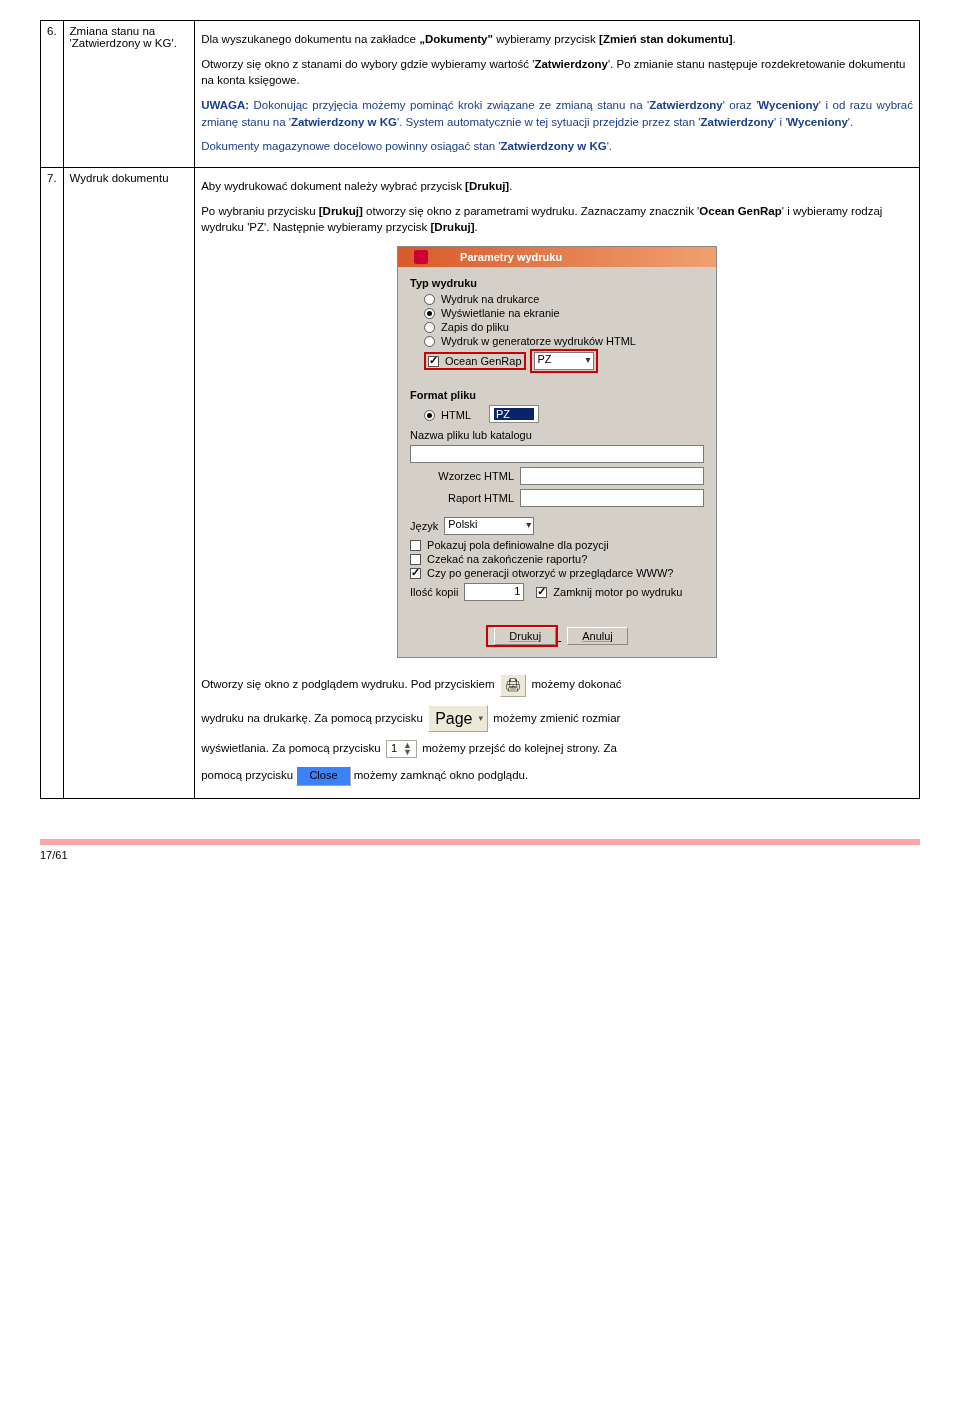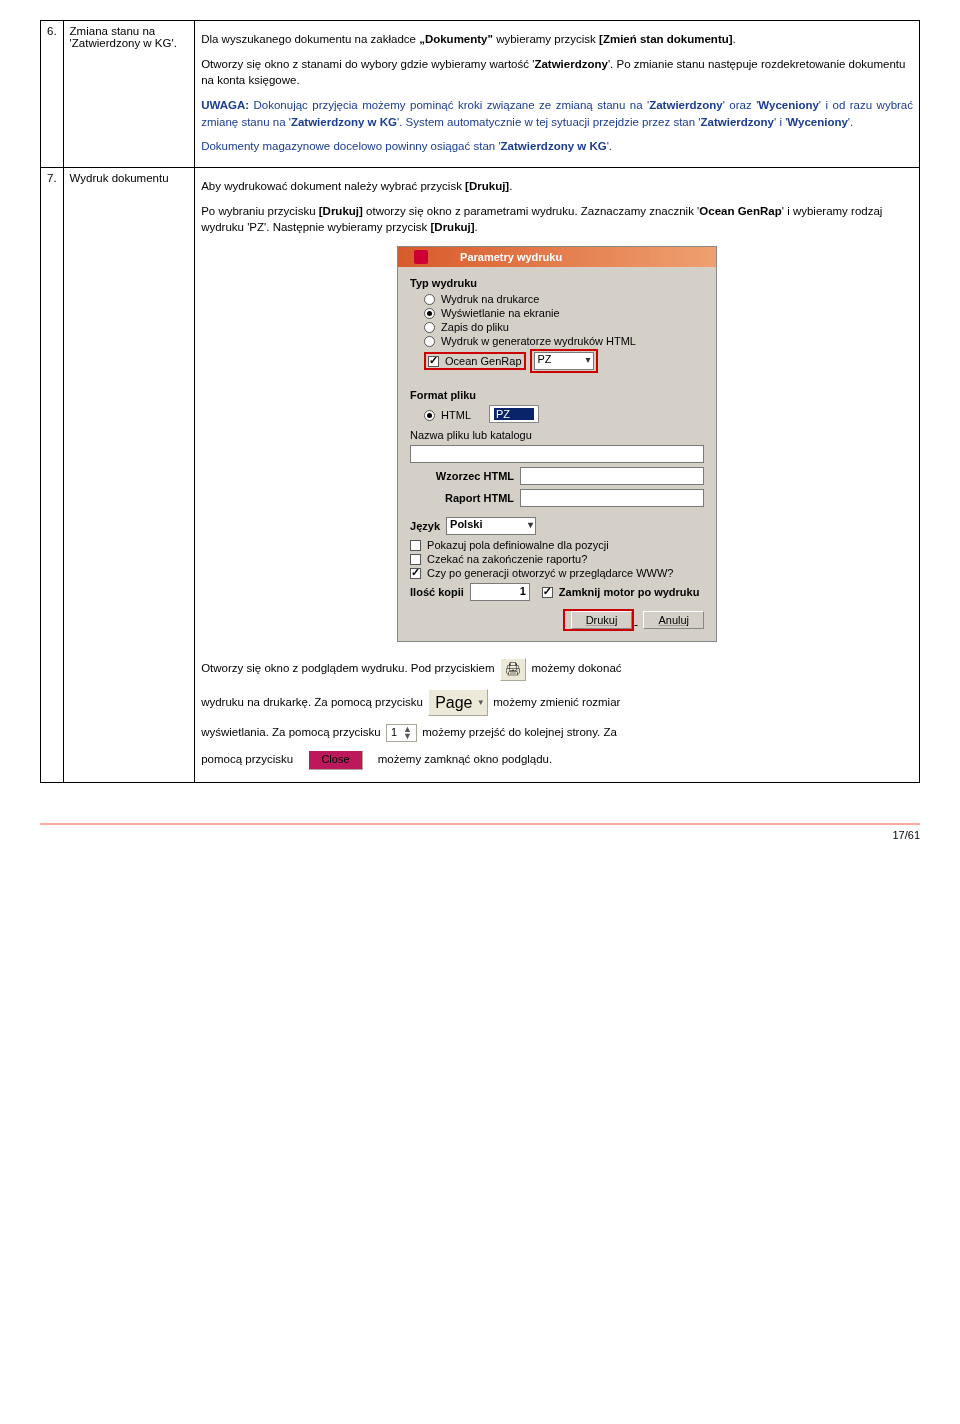--- a/index.html
+++ b/index.html
@@ -66,66 +66,66 @@
     border-radius:50%; top:2px; left:2px;
   }
   .checkbox {
     width:11px; height:11px; border:1px solid #555;
     margin-right:6px; display:inline-block; background:#fff; position:relative;
   }
   .checkbox.checked::after{
     content:'✓'; position:absolute; top:-3px; left:0px; font-size:11px; font-weight:bold;
   }
   .box-highlight { border:2px solid #c00; padding:1px 2px; display:inline-flex; align-items:center; }
-  .field-row { display:flex; align-items:center; margin:4px 0;font-weight:bold; }
+  .field-row { display:flex; align-items:center; margin:4px 0; }
   .field-label { width:110px; text-align:right; padding-right:6px; }
   .win-input {
     background:#fff; border:1px solid #7a7a7a; height:18px; padding:1px 3px;
     font-size:11px; flex:1; min-width:40px;
   }
   .win-input.short { flex:0 0 60px; }
   .win-select {
     background:#fff; border:1px solid #7a7a7a; height:18px; padding:0 16px 0 3px;
     font-size:11px; position:relative; display:inline-block;
   }
   .win-select::after{
     content:'▾'; position:absolute; right:2px; top:1px; color:#333; font-size:10px;
   }
   .btn {
     background:#d4d0c8; border:1px solid #888; border-top-color:#fff; border-left-color:#fff;
     padding:2px 14px; font-size:11px; display:inline-block; margin-left:6px;
     text-decoration:underline; text-decoration-color:#00000040;
   }
-  .dialog .buttons { text-align:right; margin-top:8px;text-decoration:underline; }
+  .dialog .buttons { text-align:center; margin-top:24px;text-decoration:underline; }
   .box-highlight-btn { border:2px solid #c00; display:inline-block; padding:0; }
   .inline-btn {
     display:inline-block; vertical-align:middle; background:#ece9d8;
     border:1px solid #aca899; border-top-color:#fff; border-left-color:#fff;
     padding:1px 4px; margin:0 2px; font-size:11px;
   }
   .inline-btn .printer::before { content:'🖨'; font-size:13px; }
   .inline-btn-select {
     display:inline-flex; align-items:center; vertical-align:middle; background:#ece9d8;
     border:1px solid #aca899; border-top-color:#fff; border-left-color:#fff;
     padding:1px 4px 1px 6px; margin:0 2px; font-size:16px;
   }
   .inline-btn-select::after{ content:'▾'; margin-left:6px; color:#555; font-size:9px;}
   .inline-num {
     display:inline-flex; align-items:center; vertical-align:middle; background:#fff;
     border:1px solid #aca899; padding:0 4px; margin:0 2px; font-size:11px; height:18px;
   }
   .inline-num .spin { margin-left:6px; font-size:9px; color:#555; line-height:7px; }
   .close-inline {
-    display:inline-block; vertical-align:middle; background:#be185d;
+    display:inline-block; vertical-align:middle; background:#3b82f6;
     border:1px solid #aca899; border-top-color:#fff; border-left-color:#fff;
-    padding:1px 12px; margin:0 12px; font-size:11px;
+    padding:1px 12px; margin:0 0; font-size:11px;
   }
   .footer-line {
-    border-top:2px solid #fca5a5; margin-top:40px; padding-top:4px;
-    text-align:right; font-size:11px;
+    border-top:6px solid #fca5a5; margin-top:40px; padding-top:4px;
+    text-align:left; font-size:11px;
   }
   .para { margin: 6px 0; line-height:1.45; }
 </style>
 </head>
 <body>
 
 <table class="main">
   <tbody>
 
   <tr>

